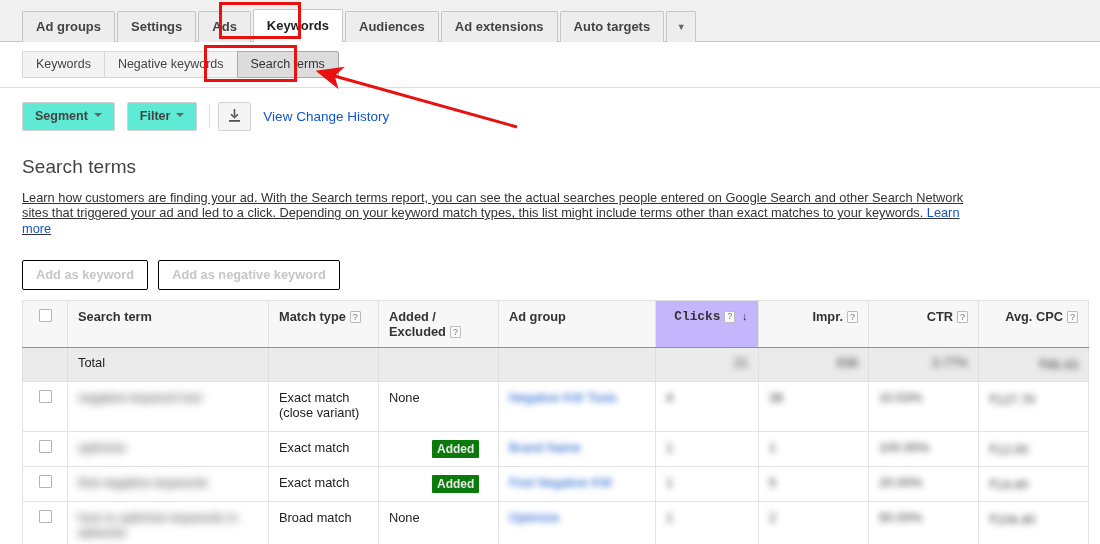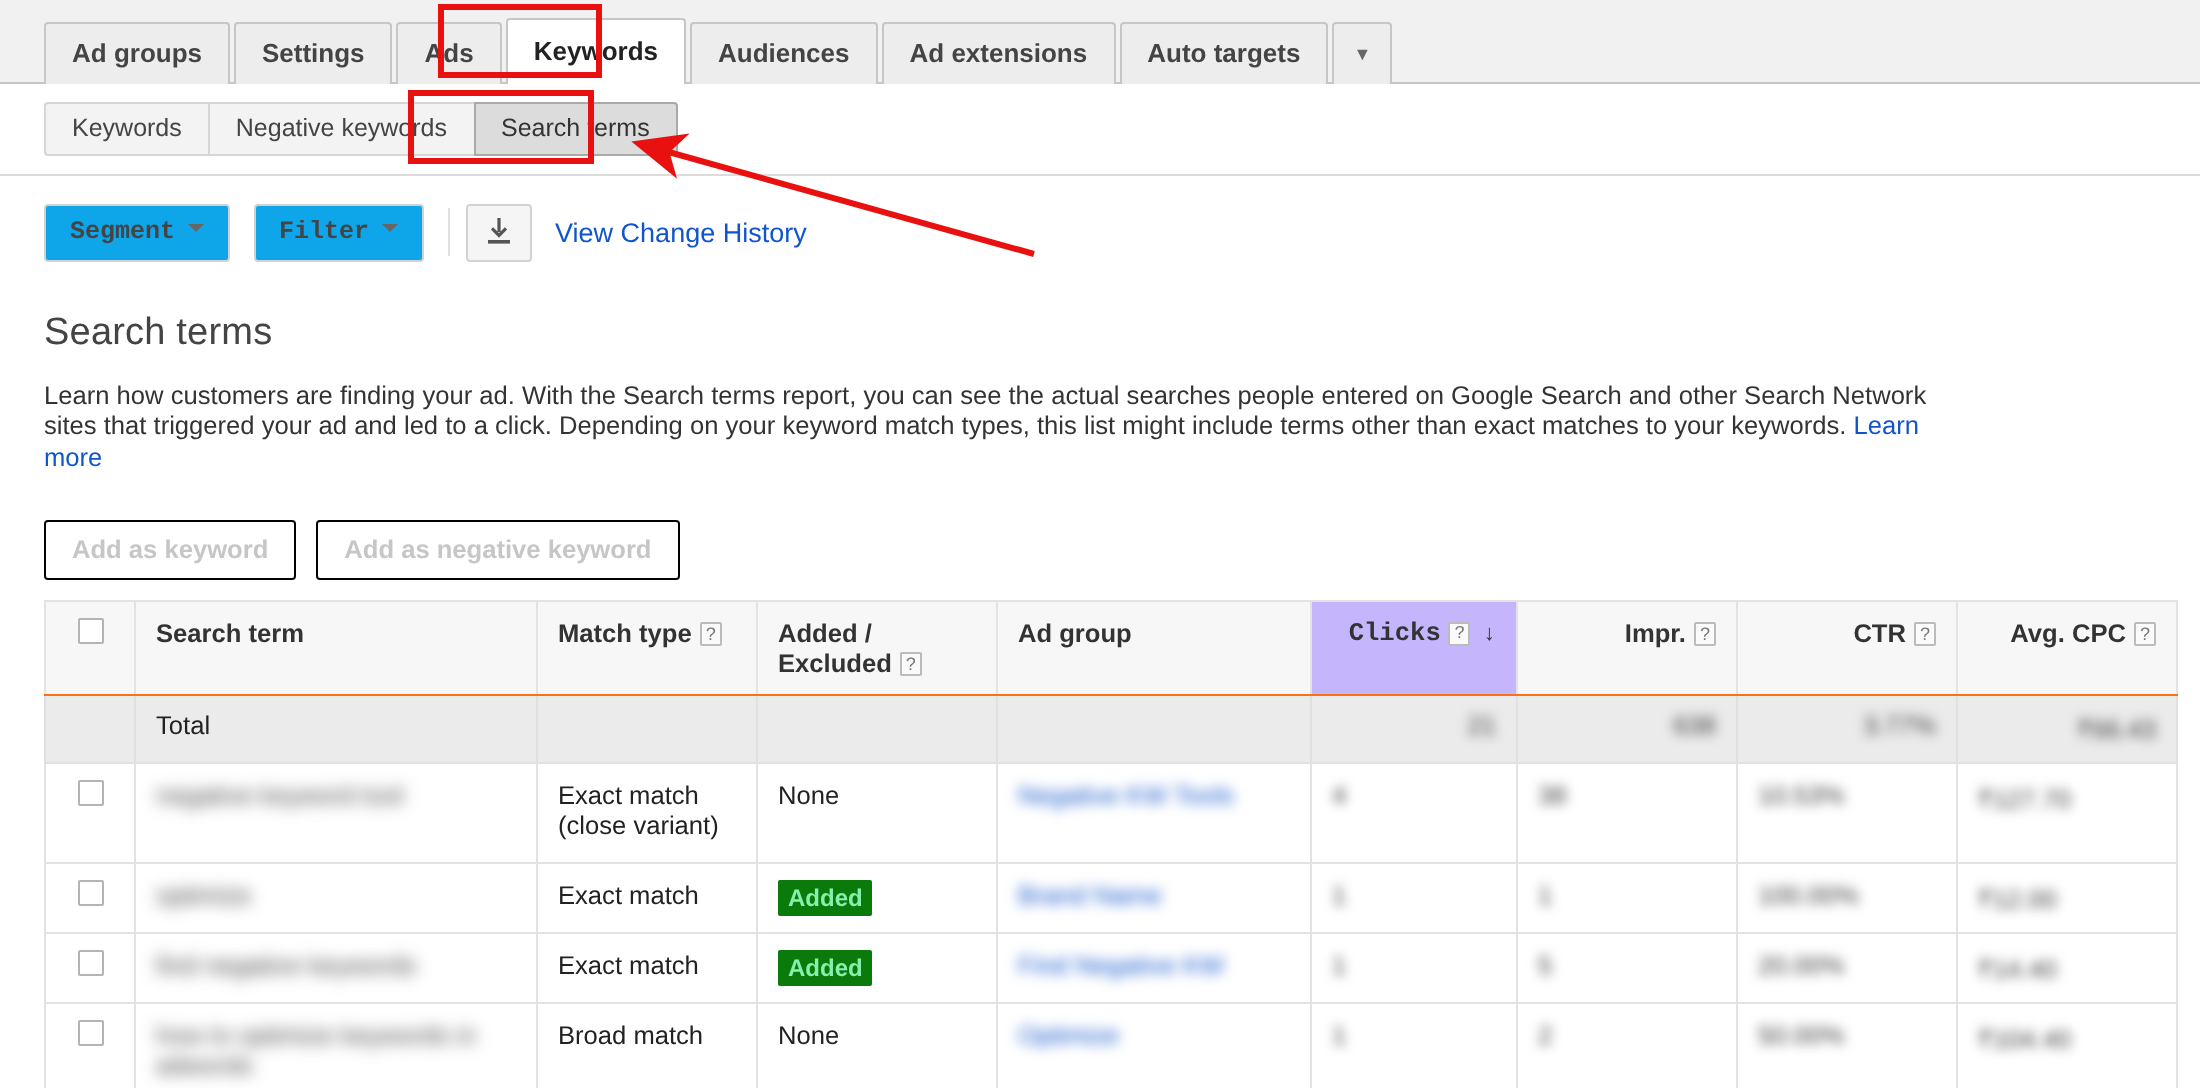--- a/index.html
+++ b/index.html
@@ -96,29 +96,28 @@
     display: flex;
     align-items: center;
     padding-left: 22px;
     background: #fff;
   }
   .tbtn {
     height: 29px;
     line-height: 27px;
     padding: 0 12px;
     margin-right: 12px;
-    background: #0ea5e9;
+    background: #5eead4;
     border: 1px solid #d2d2d2;
     border-radius: 2px;
     font-size: 12.5px;
     font-weight: bold;
     color: #444;
     white-space: nowrap;
     cursor: pointer;
-    font-family: Liberation Mono, monospace;
   }
   .caret {
     display: inline-block;
     margin-left: 6px;
     border-left: 4px solid transparent;
     border-right: 4px solid transparent;
     border-top: 4px solid #666;
     vertical-align: middle;
     position: relative;
     top: -1px;
@@ -149,20 +148,21 @@
     color: #444;
     font-weight: normal;
     letter-spacing: .1px;
   }
   .blurb {
     padding: 12px 22px 0 22px;
     max-width: 1012px;
     font-size: 12.8px;
     line-height: 1.2;
     color: #333;
+    text-decoration: underline;
   }
 
   
   .actions {
     padding: 24px 0 10px 22px;
     display: flex;
   }
   .abtn {
     height: 30px;
     line-height: 28px;
@@ -234,26 +234,27 @@
     height: 34px;
     padding-top: 7px;
     padding-bottom: 7px;
     border-color: #e0e0e0;
   }
   tr.total td.num { text-align: right; }
   td.num { text-align: right; }
   .badge {
     display: inline-block;
     background: #0a7a0a;
-    color: #86efac;
+    color: #e5e5e5;
     font-size: 12px;
     font-weight: bold;
     padding: 2px 5px 2px 5px;
     border-radius: 1px;
     line-height: 14px;
+    margin-left: 43px;
   }
 
   
   .blur {
     filter: blur(3.4px);
     color: #444;
     display: inline-block;
     user-select: none;
   }
   .blur-strong { filter: blur(4px); }

